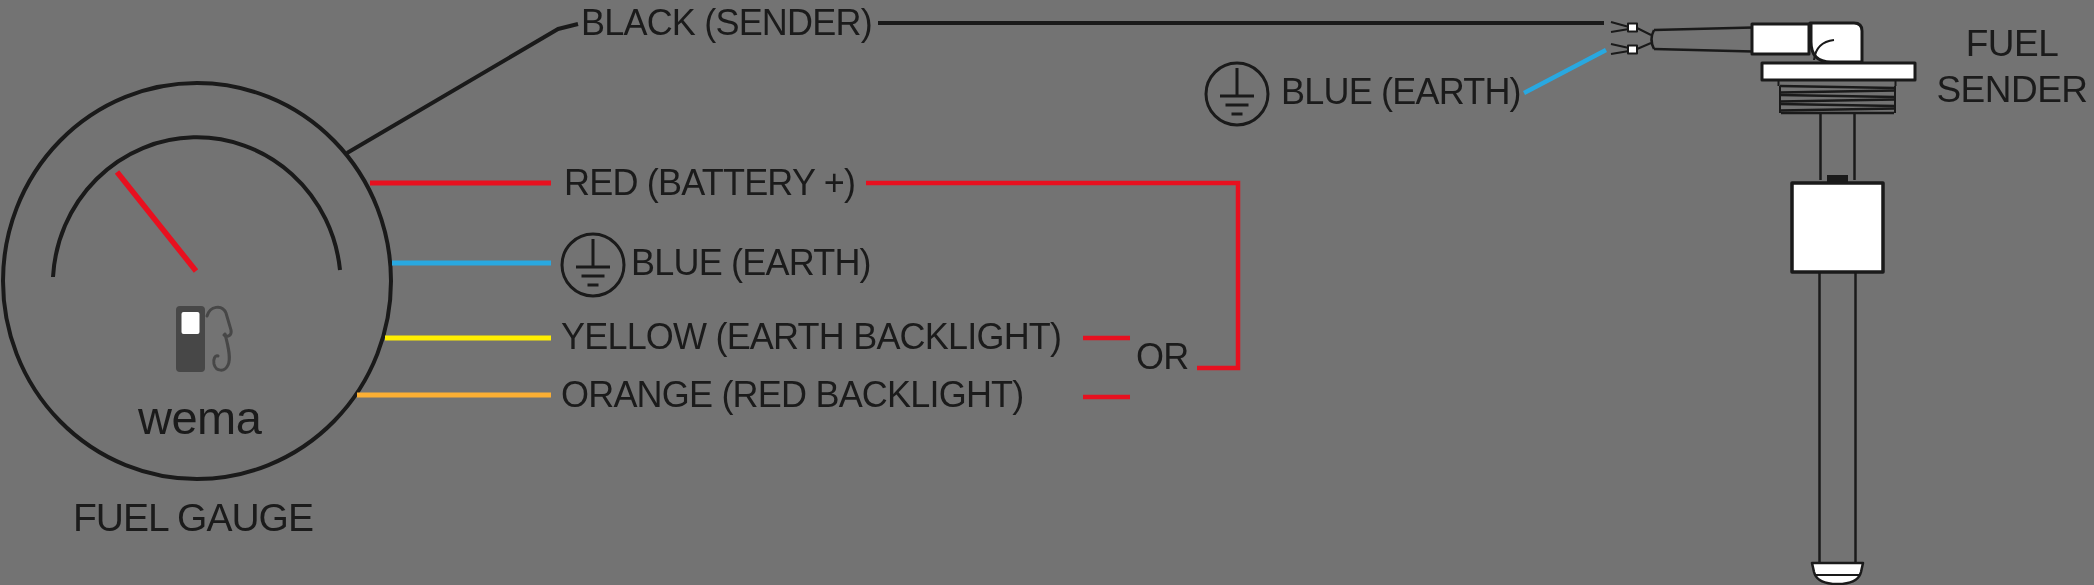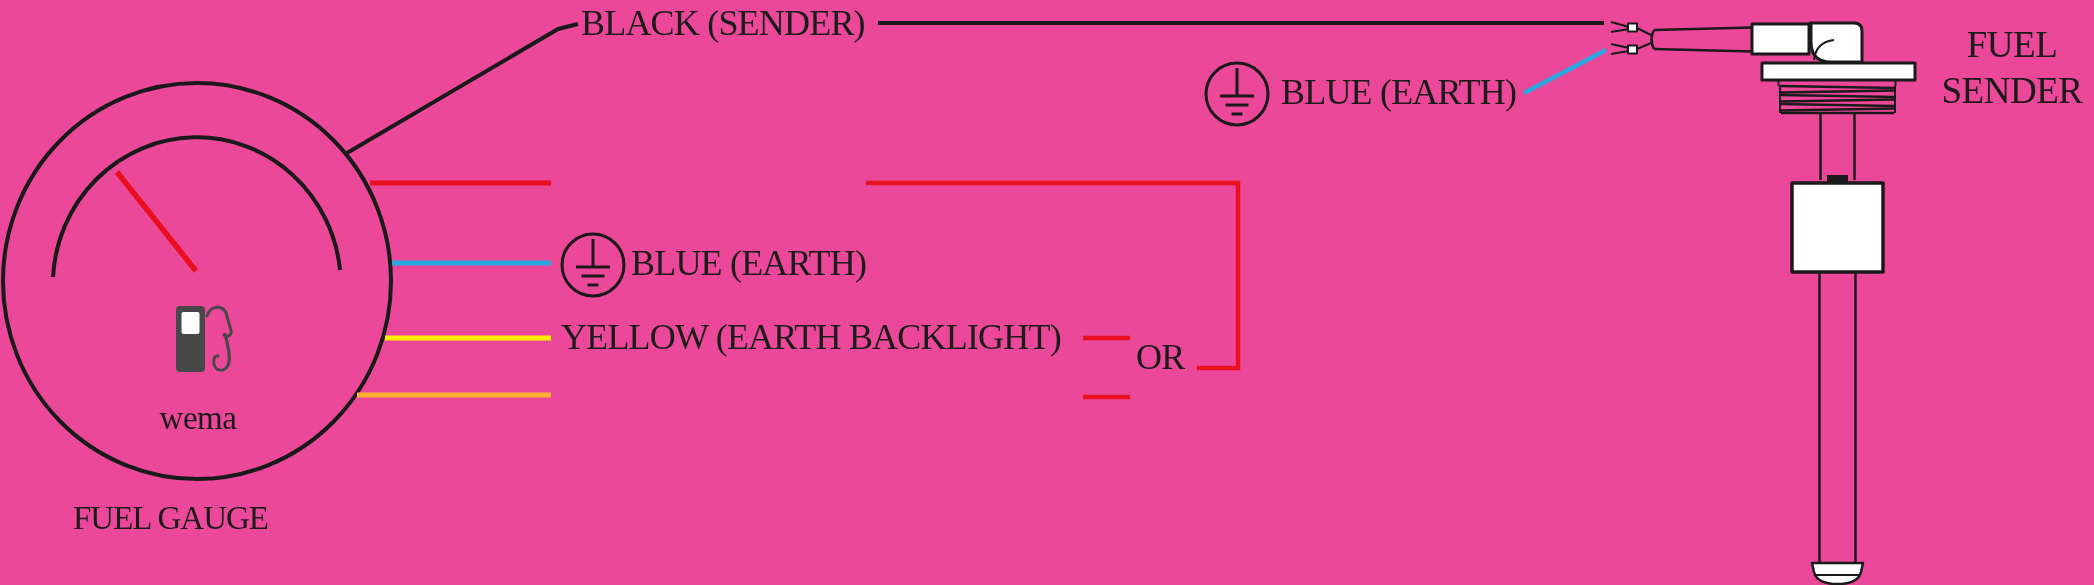--- a/index.html
+++ b/index.html
@@ -1,38 +1,38 @@
 <!DOCTYPE html>
 <html><head>
 <meta charset="utf-8">
 <style>
   html,body{margin:0;padding:0;background:#fff;}
   .stage{
     position:relative;
     width:2094px;height:585px;
-    background:#ec4899;
-    font-family:Liberation Serif, serif;
+    background:#737373;
+    font-family:Liberation Sans, sans-serif;
     color:#1b1b1b;
     overflow:hidden;
   }
   .stage svg{position:absolute;left:0;top:0;}
   .lbl{
     position:absolute;
     transform:translateY(-52%);
     font-size:36px;
     letter-spacing:-0.8px;
     white-space:nowrap;
     color:#1b1b1b;
   }
   .caption-gauge{
-    font-size:33px;
+    font-size:39px;
     letter-spacing:-1px;
   }
   .brand{
-    font-size:33px;
+    font-size:47px;
     letter-spacing:-0.5px;
     width:120px;
     text-align:center;
   }
   .sender-caption{
     font-size:37px;
     letter-spacing:-0.5px;
     width:180px;
     text-align:center;
   }
@@ -133,25 +133,27 @@
       <line x1="1819.5" y1="272" x2="1819.5" y2="563" stroke-width="2.5" stroke="#1a1a1a"></line>
       <line x1="1855.5" y1="272" x2="1855.5" y2="563" stroke-width="2.5" stroke="#1a1a1a"></line>
 
       <path d="M1812 563 L1863 563 L1861 572 Q1858 584 1837.5 584 Q1817 584 1814 572 Z" fill="#ffffff" stroke-width="2.5" stroke="#1a1a1a"></path>
       <line x1="1816" y1="575" x2="1859" y2="575" stroke-width="2" stroke="#1a1a1a"></line>
     </g>
   </svg>
 
   <div class="lbl" style="left:581px;top:24px;">BLACK (SENDER)</div>
 
+  <div class="lbl" style="left:564px;top:184px;">RED (BATTERY +)</div>
 
   <div class="lbl" style="left:631px;top:264px;">BLUE (EARTH)</div>
 
   <div class="lbl" style="left:561px;top:338px;">YELLOW (EARTH BACKLIGHT)</div>
 
+  <div class="lbl" style="left:561px;top:396px;">ORANGE (RED BACKLIGHT)</div>
 
   <div class="lbl" style="left:1136px;top:358px;">OR</div>
 
   <div class="lbl" style="left:1281px;top:93px;">BLUE (EARTH)</div>
 
   <div class="lbl brand" style="left:138px;top:419px;">wema</div>
 
   <div class="lbl caption-gauge" style="left:73px;top:519px;">FUEL GAUGE</div>
 
   <div class="lbl sender-caption" style="left:1922px;top:45px;">FUEL</div>

